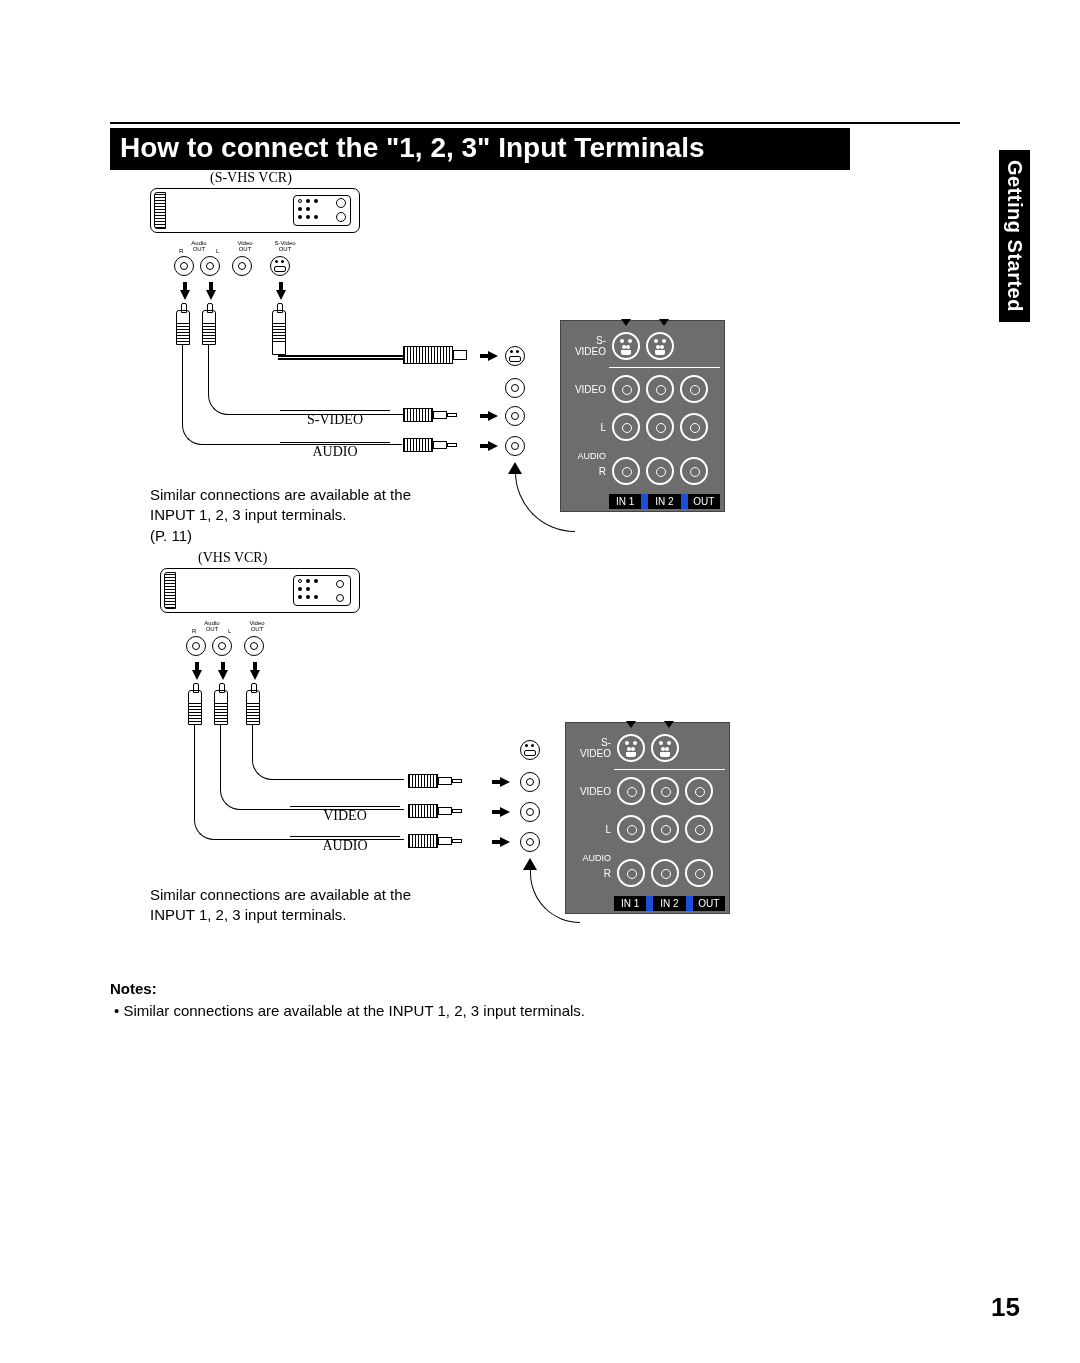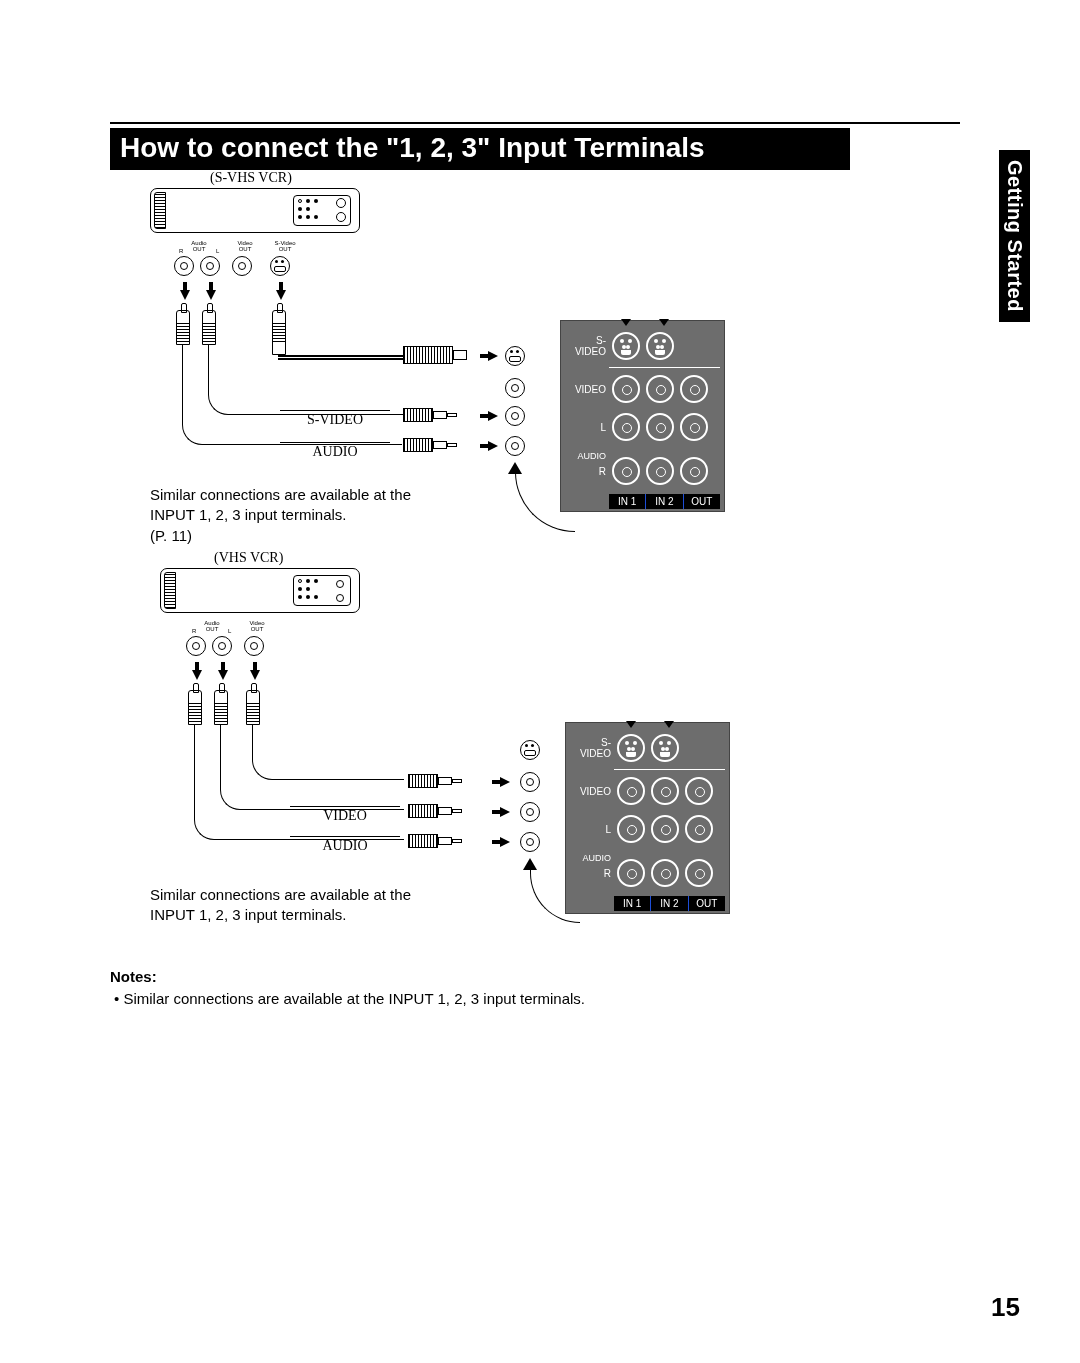--- a/index.html
+++ b/index.html
@@ -219,28 +219,28 @@
   }
   .panel-jack.sv::after{
     content:""; position:absolute; left:7px; top:16px; width:10px; height:5px;
     background:#fff; border-radius:0 0 2px 2px;
   }
   .panel-divider { border-top:1px solid #fff; margin:2px 0 2px 44px; }
   .panel-bottom {
     display:flex; background:#000; color:#fff; font-size:10px;
     margin-top:4px;
   }
-  .panel-bottom div{ flex:1; text-align:center; padding:2px 0; border-right:1px solid #1d4ed8;}
+  .panel-bottom div{ flex:1; text-align:center; padding:2px 0; border-right:7px solid #1d4ed8;}
   .panel-bottom div:last-child{border-right:none;}
   .panel-marker{
     position:absolute; width:0; height:0;
     border-left:5px solid transparent; border-right:5px solid transparent;
     border-top:7px solid #000;
   }
-  .notes-block { margin-top: 18px; }
+  .notes-block { margin-top: 30px; }
   .notes-heading { font-weight:bold; font-size:15px; margin-bottom:4px;}
   .notes-list { list-style: none; font-size:15px; line-height:1.35; }
   .notes-list li::before{ content:"•  "; }
   .notes-list li { padding-left: 0; margin-left:4px; text-indent:-12px; padding-left:12px;}
   .page-num {
     position:absolute;
     right:60px;
     bottom:40px;
     font-size:26px;
     font-weight:bold;
@@ -374,21 +374,21 @@
         <div>OUT</div>
       </div>
     </div>
 
     <div class="note-text" style="position:absolute; left:40px; top:315px; width:300px; white-space:pre-line;">Similar connections are available at the INPUT 1, 2, 3 input terminals.
 (P. 11)</div>
   </div>
 
   
   <div class="diagram-area" style="height:400px;">
-    <div class="vcr-label" style="left:104px; top:0;">(VHS VCR)</div>
+    <div class="vcr-label" style="left:88px; top:0;">(VHS VCR)</div>
     <div class="vcr-box" style="left:50px; top:18px; width:200px; height:45px;">
       <div class="vcr-hatch" style="left:3px; top:3px; height:37px;"></div>
       <div style="position:absolute; right:8px; top:6px; width:58px; height:31px; border:1px solid #000; border-radius:4px;">
         <div style="position:absolute;left:4px;top:3px;width:4px;height:4px;border:1px solid #000;border-radius:50%; box-shadow:8px 0 0 #000,16px 0 0 #000, 0 8px 0 #000, 8px 8px 0 #000, 0 16px 0 #000, 8px 16px 0 #000, 16px 16px 0 #000;"></div>
         <div style="position:absolute;right:6px;top:4px;width:8px;height:8px;border:1px solid #000;border-radius:50%;"></div>
         <div style="position:absolute;right:6px;top:18px;width:8px;height:8px;border:1px solid #000;border-radius:50%;"></div>
       </div>
     </div>
     <div class="mini-text" style="left:89px; top:70px; width:26px; white-space:pre;">Audio
 OUT</div>

